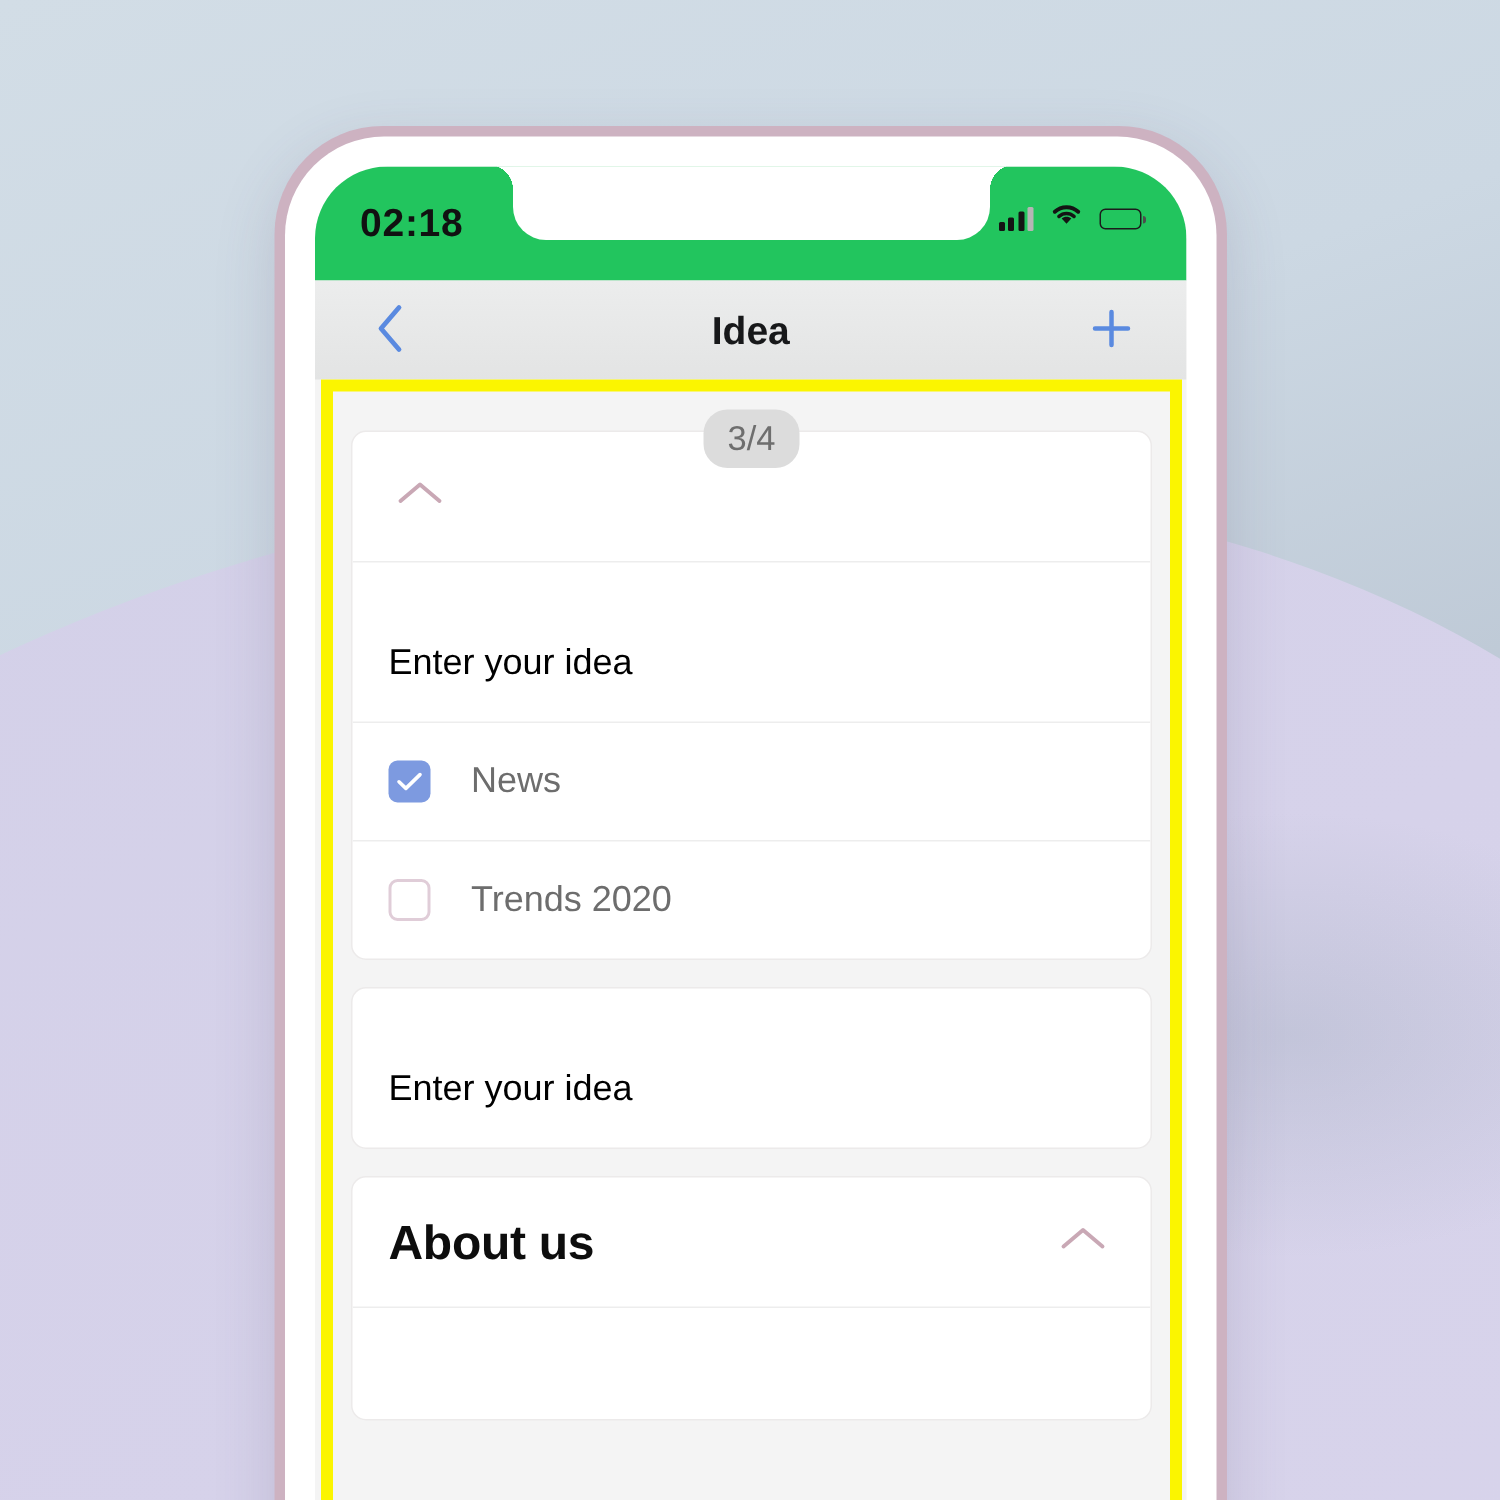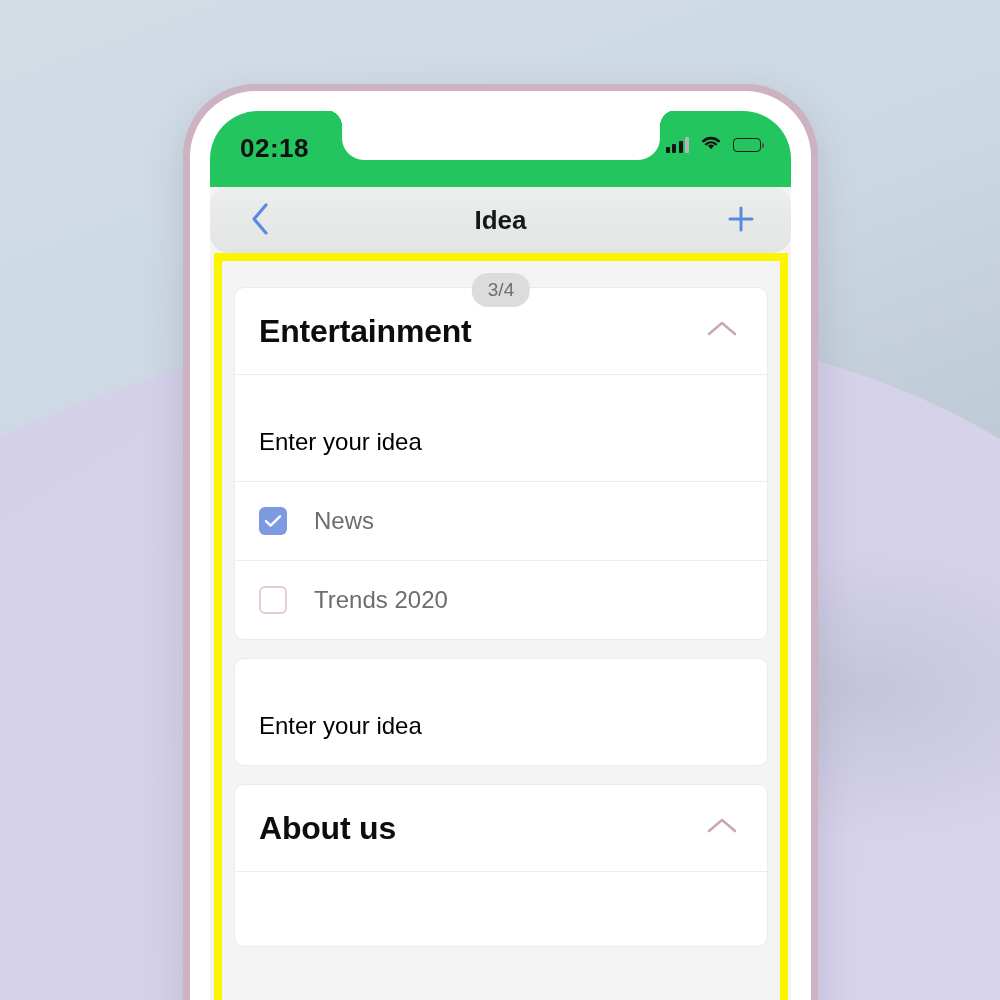--- a/index.html
+++ b/index.html
@@ -136,21 +136,20 @@
 
   
   #nav-bar {
     position: relative;
     height: 66px;
     background: linear-gradient(180deg, #eceded 0%, #e7e8e8 55%, #e3e4e4 100%);
     display: flex;
     align-items: center;
     justify-content: space-between;
     padding: 0 30px;
-    border-radius: 19px;
   }
   #nav-title {
     position: absolute;
     left: 0; right: 0;
     text-align: center;
     font-size: 26px;
     font-weight: bold;
     color: #17181a;
     pointer-events: none;
   }
@@ -245,21 +244,21 @@
   }
 
   
   #count-badge {
     position: absolute;
     left: 50%;
     transform: translateX(-50%);
     top: 12px;
     background: #dcdcdc;
     color: #6e6e6e;
-    font-size: 19px;
+    font-size: 23px;
     padding: 6px 16px;
     border-radius: 16px;
     z-index: 5;
   }
 </style>
 </head>
 <body>
 
 <div id="wallpaper">
   <div class="blob-lavender"></div>
@@ -311,21 +310,20 @@
         </button>
       </div>
 
       <div id="highlight-box">
         <div id="content-scroll">
 
           <div id="count-badge">3/4</div>
 
           <div class="card">
             <div class="card-header">
-              <span class="card-title">Entertainment</span>
               <span class="collapse-toggle">
                 <span>
                   <svg width="34" height="22" viewBox="0 0 34 22" fill="none">
                     <path d="M4 16 L17 5 L30 16" stroke="#c9a8b5" stroke-width="2.6" stroke-linecap="round" stroke-linejoin="round"></path>
                   </svg>
                 </span>
               </span>
             </div>
             <div class="row">
               <span class="idea-placeholder">Enter your idea</span>

